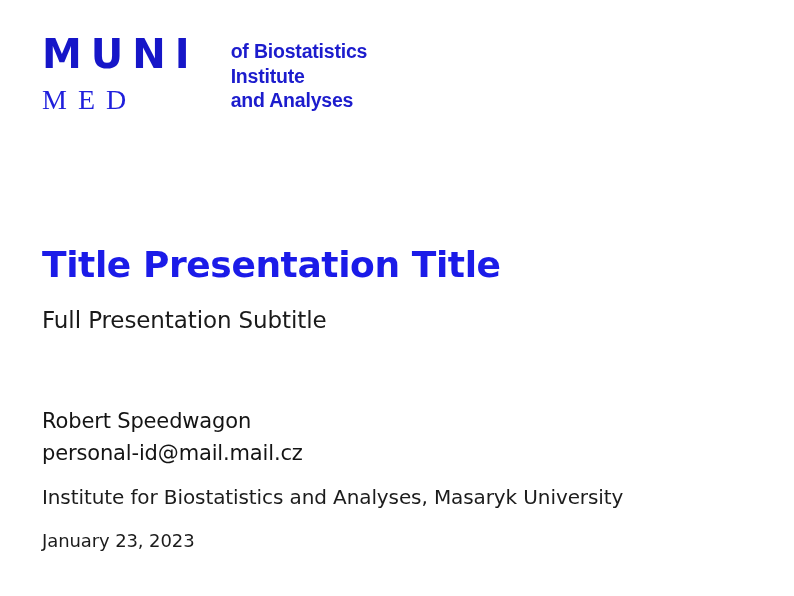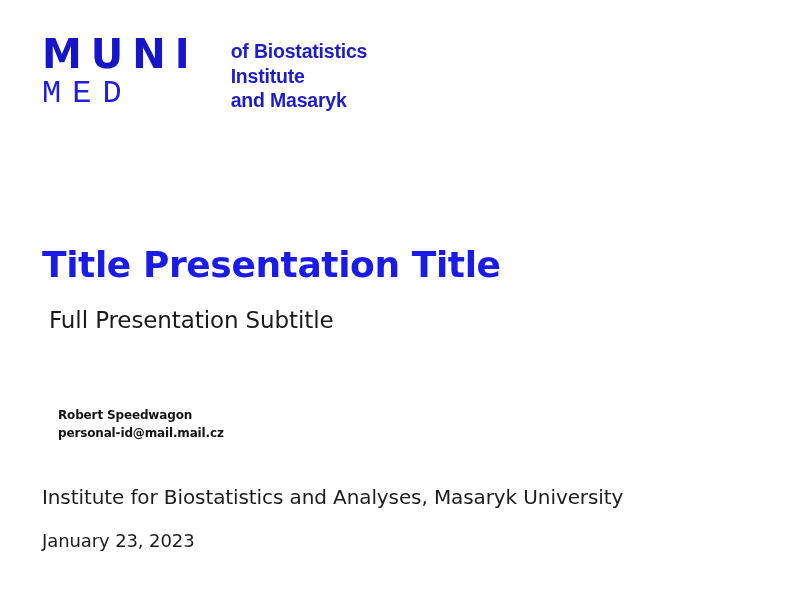--- a/index.html
+++ b/index.html
@@ -42,27 +42,27 @@
     font-family: "DejaVu Sans", sans-serif;
     font-weight: 700;
     font-size: 40px;
     letter-spacing: 9px;
     color: #1616c8;
     line-height: 1.02;
     white-space: nowrap;
   }
 
   .logo-med {
-    font-family: Liberation Mono, monospace;
+    font-family: Liberation Serif, serif;
     font-weight: 400;
-    font-size: 32px;
+    font-size: 28px;
     letter-spacing: 11px;
     color: #1f1fdc;
     line-height: 1.18;
-    margin-top: 0;
+    margin-top: 8px;
     white-space: nowrap;
   }
 
   .logo-inst {
     margin-left: 32px;
     margin-top: 5px;
     font-family: "Liberation Sans", sans-serif;
     font-weight: 700;
     font-size: 19.5px;
     line-height: 1.26;
@@ -81,48 +81,47 @@
     font-weight: 700;
     font-size: 36px;
     line-height: 1.12;
     color: #1b1be8;
     letter-spacing: -0.4px;
     white-space: nowrap;
   }
 
   .subtitle {
     position: absolute;
-    left: 49px;
+    left: 42px;
     top: 307px;
     font-family: "DejaVu Sans", sans-serif;
     font-weight: 400;
     font-size: 23px;
     line-height: 1.2;
     color: #1a1a1a;
     letter-spacing: -0.1px;
     white-space: nowrap;
   }
 
   
   .author-block {
     position: absolute;
     left: 42px;
     top: 406px;
   }
 
   .author-name,
   .author-email {
     font-family: "DejaVu Sans", sans-serif;
-    font-weight: 700;
-    font-size: 12px;
+    font-weight: 400;
+    font-size: 21px;
     line-height: 1.52;
     color: #141414;
     letter-spacing: -0.15px;
     white-space: nowrap;
-    margin-left: 16px;
   }
 
   .affiliation {
     position: absolute;
     left: 42px;
     top: 484px;
     font-family: "DejaVu Sans", sans-serif;
     font-weight: 400;
     font-size: 20px;
     line-height: 1.3;
@@ -150,21 +149,21 @@
 <div class="slide">
 
   <div class="logo-block">
     <div class="logo-mark">
       <div class="logo-muni">MUNI</div>
       <div class="logo-med">MED</div>
     </div>
     <div class="logo-inst">
       <div>of Biostatistics</div>
       <div>Institute</div>
-      <div>and Masaryk</div>
+      <div>and Analyses</div>
     </div>
   </div>
 
   <div class="title">Title Presentation Title</div>
 
   <div class="subtitle">Full Presentation Subtitle</div>
 
   <div class="author-block">
     <div class="author-name">Robert Speedwagon</div>
     <div class="author-email">personal-id@mail.mail.cz</div>

